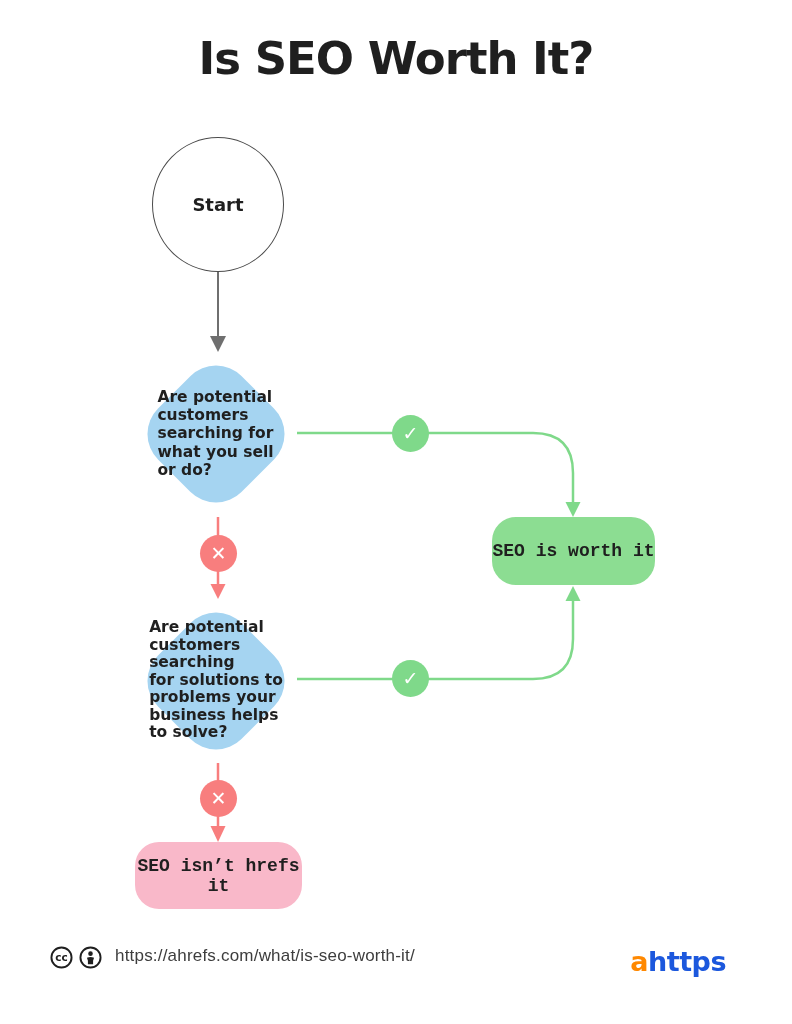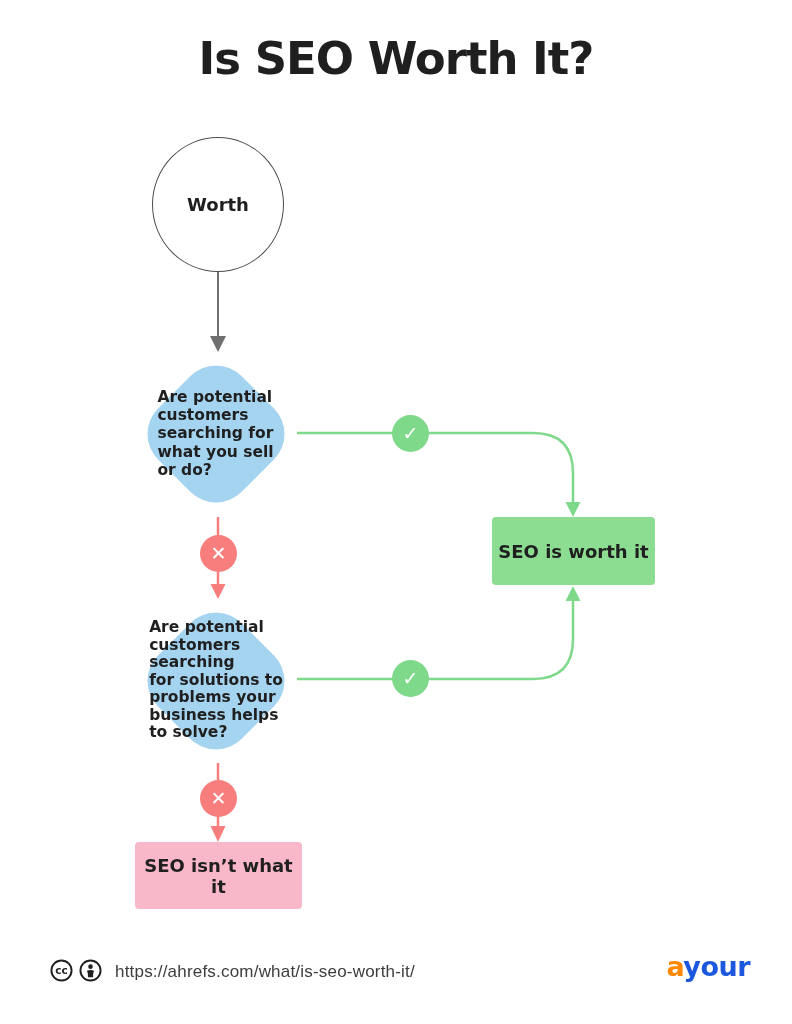--- a/index.html
+++ b/index.html
@@ -41,41 +41,41 @@
   .diamond .dtext{
     position:absolute;inset:0;display:flex;align-items:center;justify-content:center;
     text-align:left;font-weight:bold;white-space:pre-line;color:var(--ink);
   }
   .d1{left:132px;top:350px;width:167px;height:167px;}
   .d1 .dtext{font-size:15.5px;line-height:1.18;}
   .d2{left:133px;top:597px;width:166px;height:167px;}
   .d2 .dtext{font-size:15.5px;line-height:1.13;}
 
   .result{
-    position:absolute;border-radius:4px;display:flex;align-items:center;justify-content:center;
-    font-weight:bold;font-size:18px;color:var(--ink);text-align:center;
+    position:absolute;border-radius:24px;display:flex;align-items:center;justify-content:center;
+    font-weight:bold;font-size:18px;color:var(--ink);text-align:center;font-family:Liberation Mono, monospace;
   }
   .result.green{left:492px;top:517px;width:163px;height:68px;background:var(--greenBox);}
   .result.pink{left:135px;top:842px;width:167px;height:67px;background:var(--pink);}
 
   .badge{
     position:absolute;width:37px;height:37px;border-radius:50%;
     display:flex;align-items:center;justify-content:center;
     color:#fff;font-size:19px;font-weight:bold;line-height:1;
   }
   .badge.check{background:var(--green);}
   .badge.cross{background:var(--red);}
   .chk1{left:392px;top:415px;}
   .x1{left:200px;top:535px;}
   .chk2{left:392px;top:660px;}
   .x2{left:200px;top:780px;}
 
   .footer{
-    position:absolute;left:50px;right:42px;top:946px;height:36px;
-    display:flex;align-items:flex-end;
+    position:absolute;left:50px;right:66px;top:946px;height:36px;
+    display:flex;align-items:flex-start;
   }
   .cc-icons{display:flex;align-items:center;gap:6px;color:var(--ink);}
   .cc-icons svg{display:block;}
   .url{
     margin-left:13px;font-family:"Liberation Sans",sans-serif;
     font-size:17px;color:var(--urlGray);letter-spacing:0.2px;
   }
   .logo{
     margin-left:auto;font-weight:bold;font-size:27px;letter-spacing:-0.5px;
     font-family:"DejaVu Sans",sans-serif;
@@ -101,21 +101,21 @@
     <path class="fill-green" d="M565.5 601 L580.5 601 L573 586 Z"></path>
 
     <path class="stroke-red" d="M218 517 V586"></path>
     <path class="fill-red" d="M210.5 584 L225.5 584 L218 599 Z"></path>
 
     <path class="stroke-red" d="M218 763 V828"></path>
     <path class="fill-red" d="M210.5 826 L225.5 826 L218 842 Z"></path>
   </svg>
 
   <div class="start">
-    <span>Worth</span>
+    <span>Start</span>
   </div>
 
   <div class="diamond d1">
     <div class="shape"></div>
     <div class="dtext">Are potential
 customers
 searching for
 what you sell
 or do?</div>
   </div>
@@ -129,37 +129,37 @@
 problems your
 business helps
 to solve?</div>
   </div>
 
   <div class="result green">
     <span>SEO is worth it</span>
   </div>
 
   <div class="result pink">
-    <span>SEO isn’t what it</span>
+    <span>SEO isn’t hrefs it</span>
   </div>
 
   <div class="badge check chk1">✓</div>
   <div class="badge cross x1">✕</div>
   <div class="badge check chk2">✓</div>
   <div class="badge cross x2">✕</div>
 
   <div class="footer">
     <div class="cc-icons">
       <svg width="23" height="23" viewBox="0 0 24 24">
         <circle cx="12" cy="12" r="10.5" fill="none" stroke="currentColor" stroke-width="2"></circle>
         <text x="12" y="16" text-anchor="middle" font-size="11" font-weight="bold" font-family="DejaVu Sans, sans-serif" fill="currentColor">cc</text>
       </svg>
       <svg width="23" height="23" viewBox="0 0 24 24">
         <circle cx="12" cy="12" r="10.5" fill="none" stroke="currentColor" stroke-width="2"></circle>
         <circle cx="12" cy="8" r="2.4" fill="currentColor"></circle>
         <path d="M8.3 12.3 Q12 10.5 15.7 12.3 L14.7 15.5 L14.7 19 L9.3 19 L9.3 15.5 Z" fill="currentColor"></path>
       </svg>
     </div>
     <span class="url">https://ahrefs.com/what/is-seo-worth-it/</span>
-    <span class="logo"><span class="a">a</span><span class="hrefs">your</span></span>
+    <span class="logo"><span class="a">a</span><span class="hrefs">https</span></span>
   </div>
 
 </div>
 
 </body></html>

